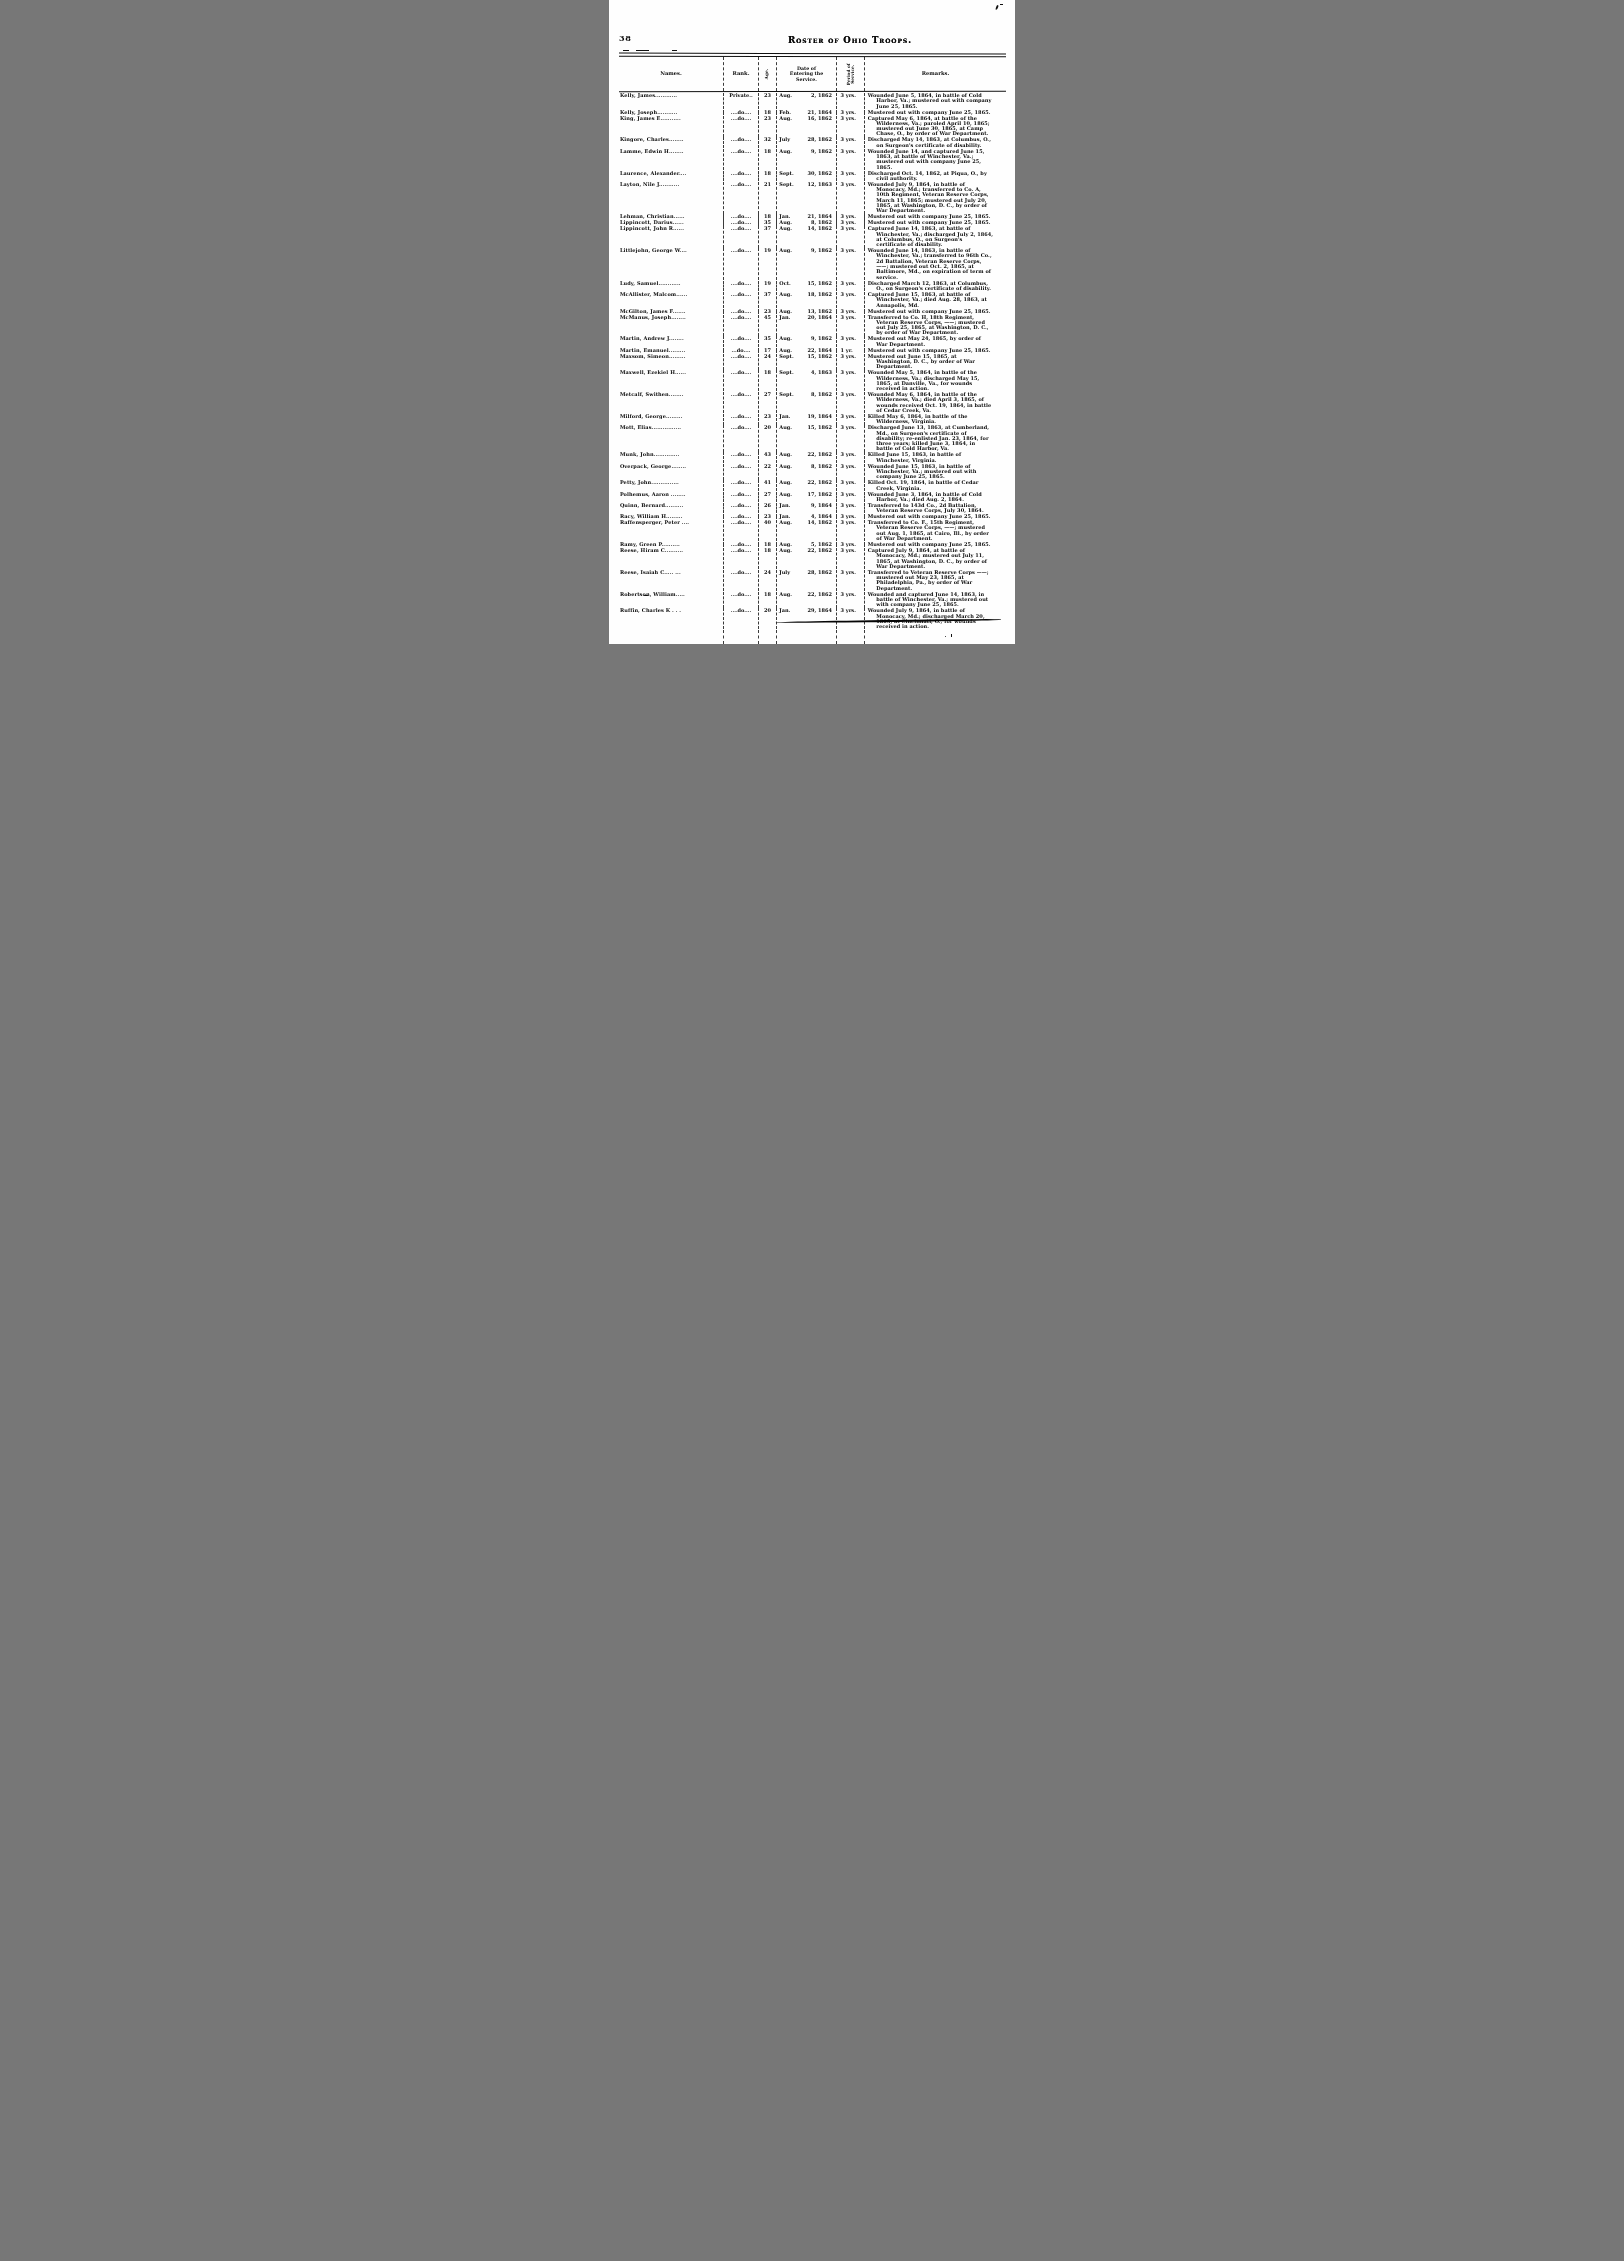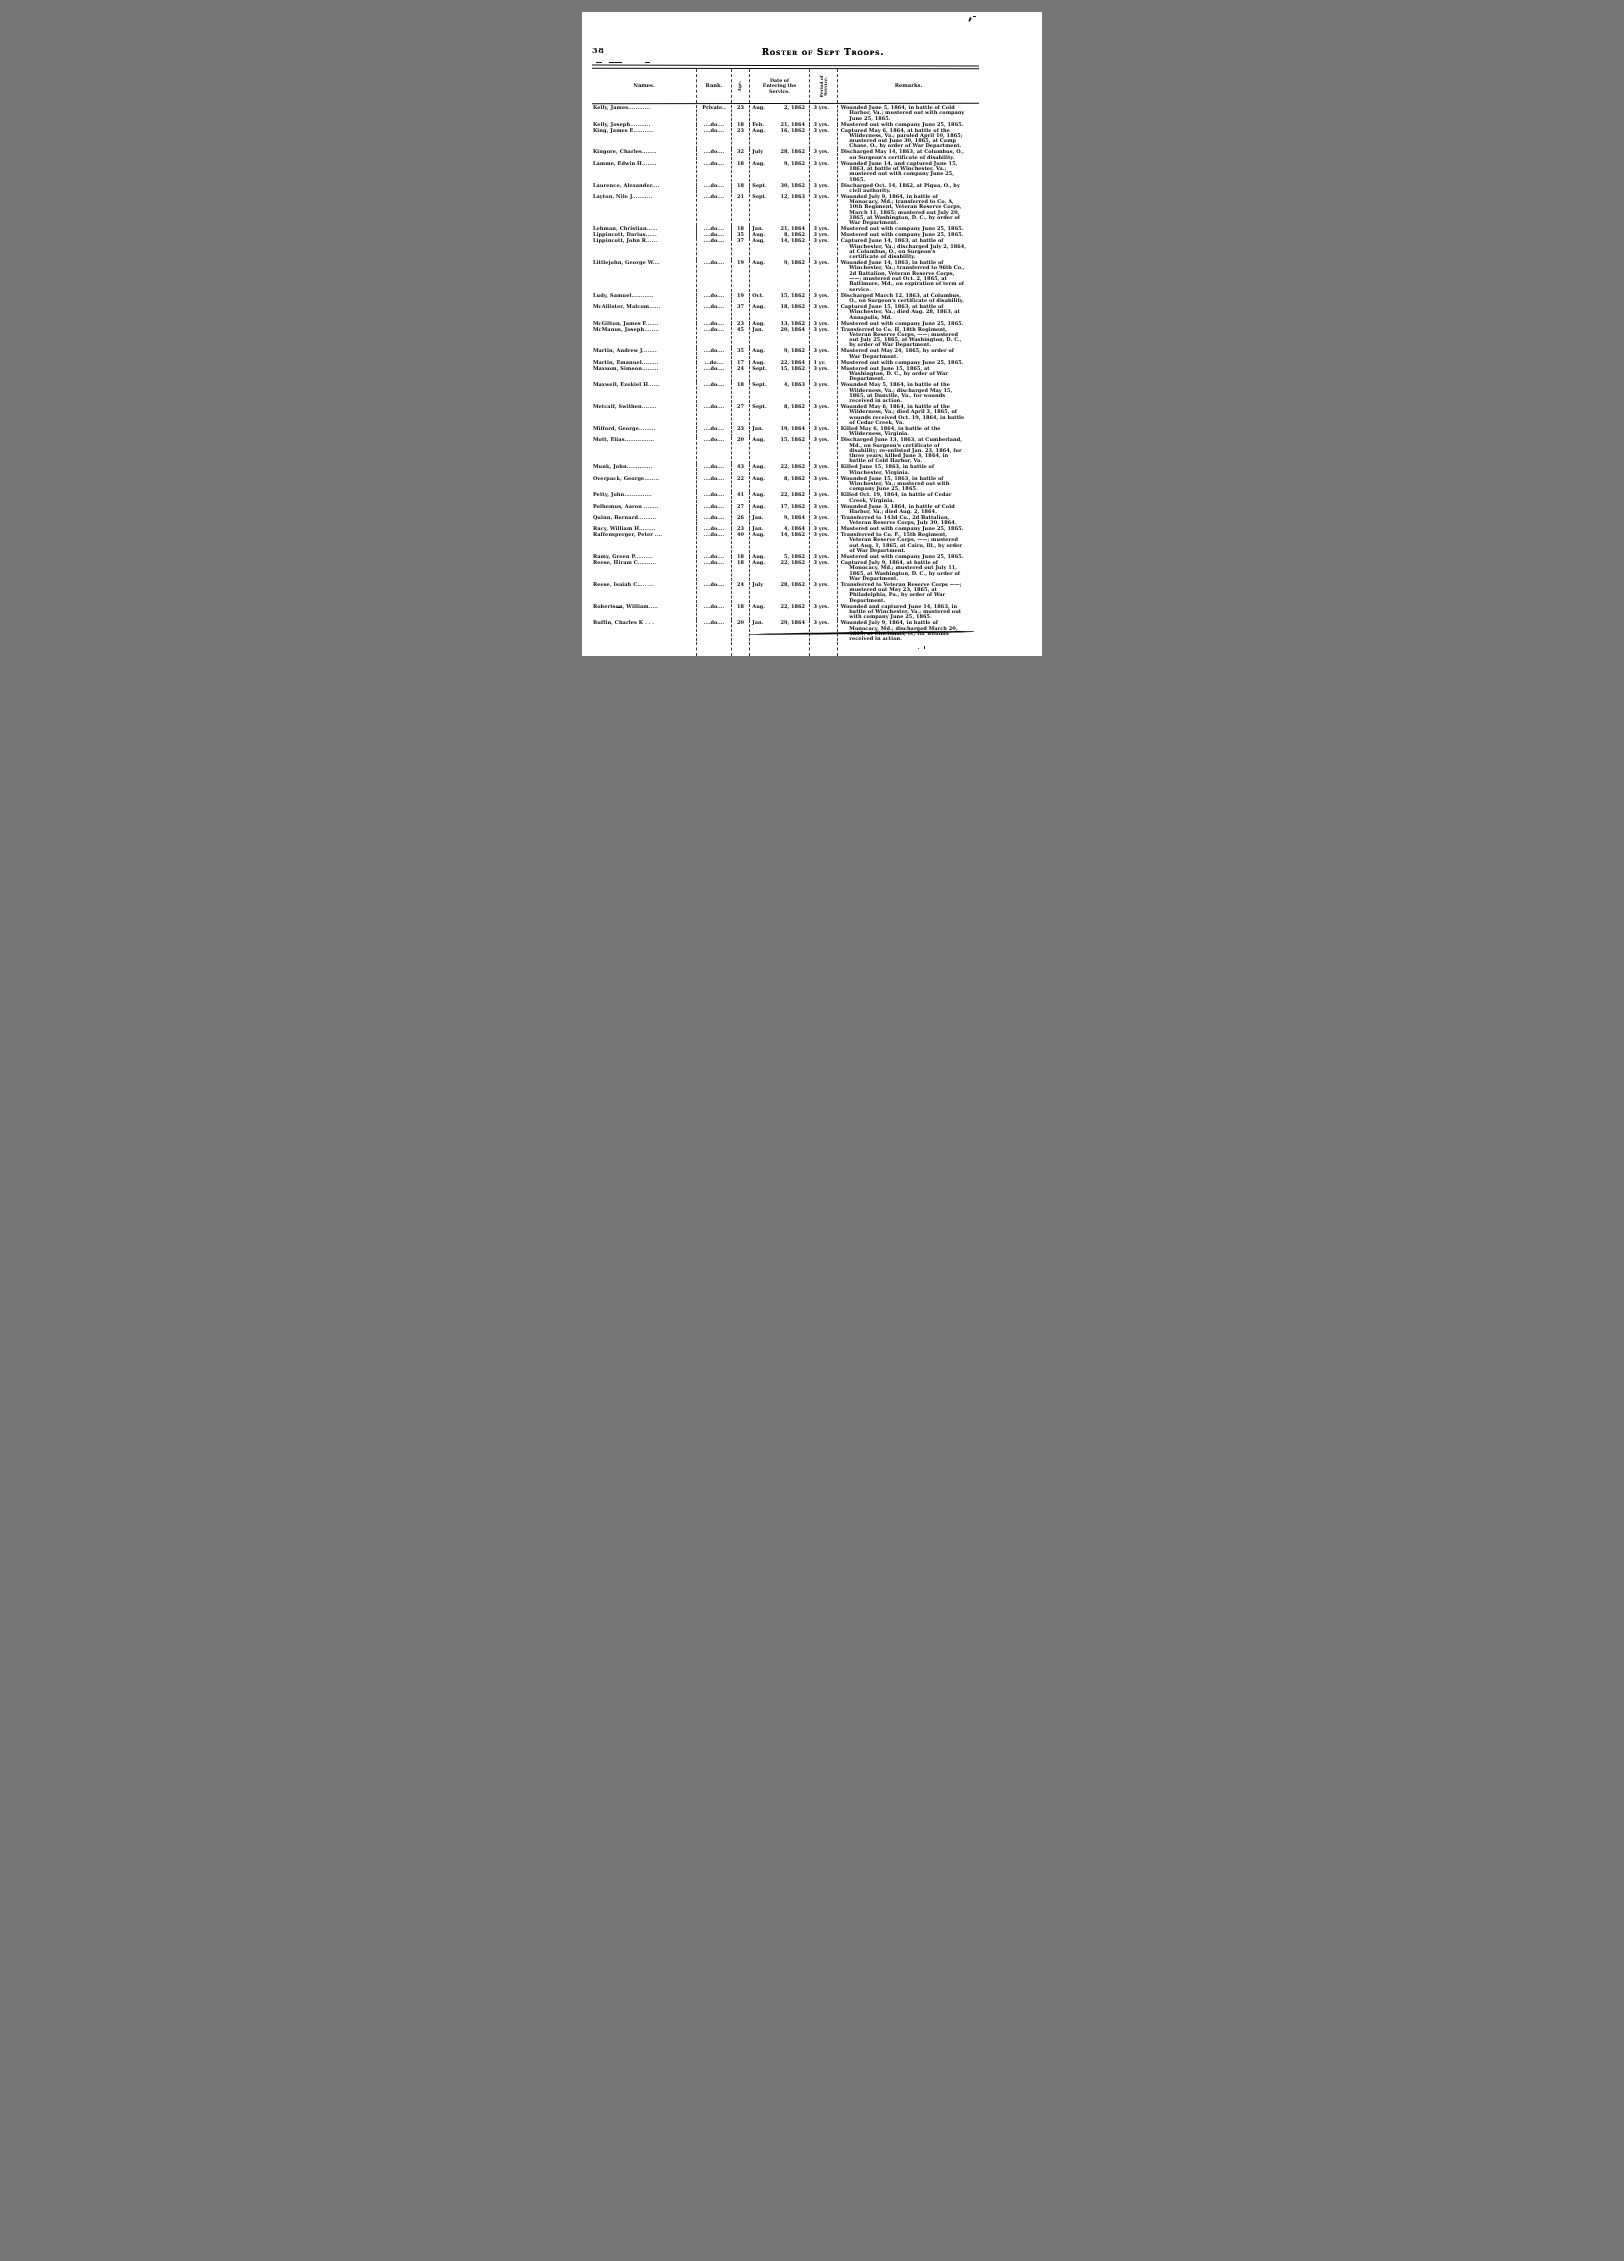--- a/index.html
+++ b/index.html
@@ -1,19 +1,19 @@
 <!DOCTYPE html>
 <html style="font-size:7.2px"><head>
 <meta charset="utf-8">
 <style>
   html,body{margin:0;padding:0;background:#777;}
   .page{
     position:relative;
-    width:460px;height:644px;
-    margin:12px auto;
+    width:406px;height:644px;
+    margin:0 auto;
     background:#fefefe;
     font-family:"DejaVu Serif","Liberation Serif",serif;
     font-weight:700;
     color:#0b0b0b;
     overflow:hidden;
   }
   .pageno{
     position:absolute;left:10px;top:33px;
     font-size:8.1px;letter-spacing:0.5px;
   }
@@ -75,21 +75,21 @@
     letter-spacing:0.05px;
   }
   .spacer-row{height:25px;}
 </style>
 </head>
 <body>
 
 <div class="page">
 
   <div class="pageno">38</div>
-  <div class="title">Roster of Sept Troops.</div>
+  <div class="title">Roster of Ohio Troops.</div>
 
   <div class="speck speck-h1"></div>
   <div class="speck speck-h2"></div>
   <div class="speck speck-h3"></div>
   <div class="rule rule-top1"></div>
   <div class="rule rule-top2"></div>
 
   <div class="thead grid">
     <div>
         <span>Names.</span>

